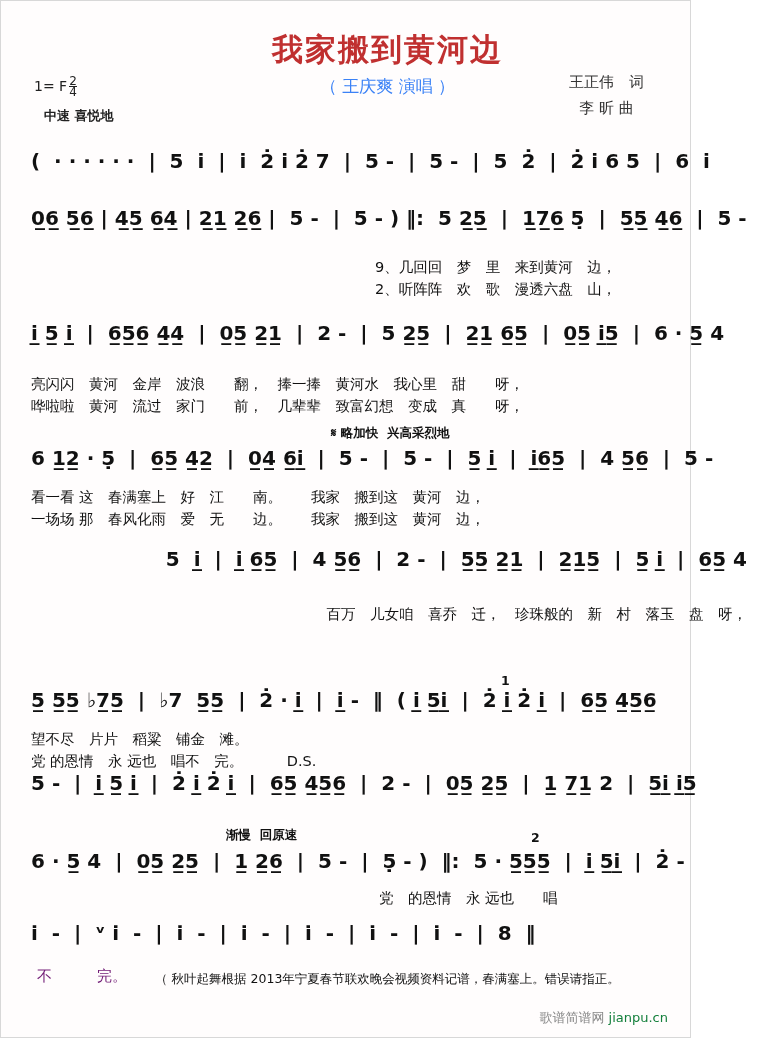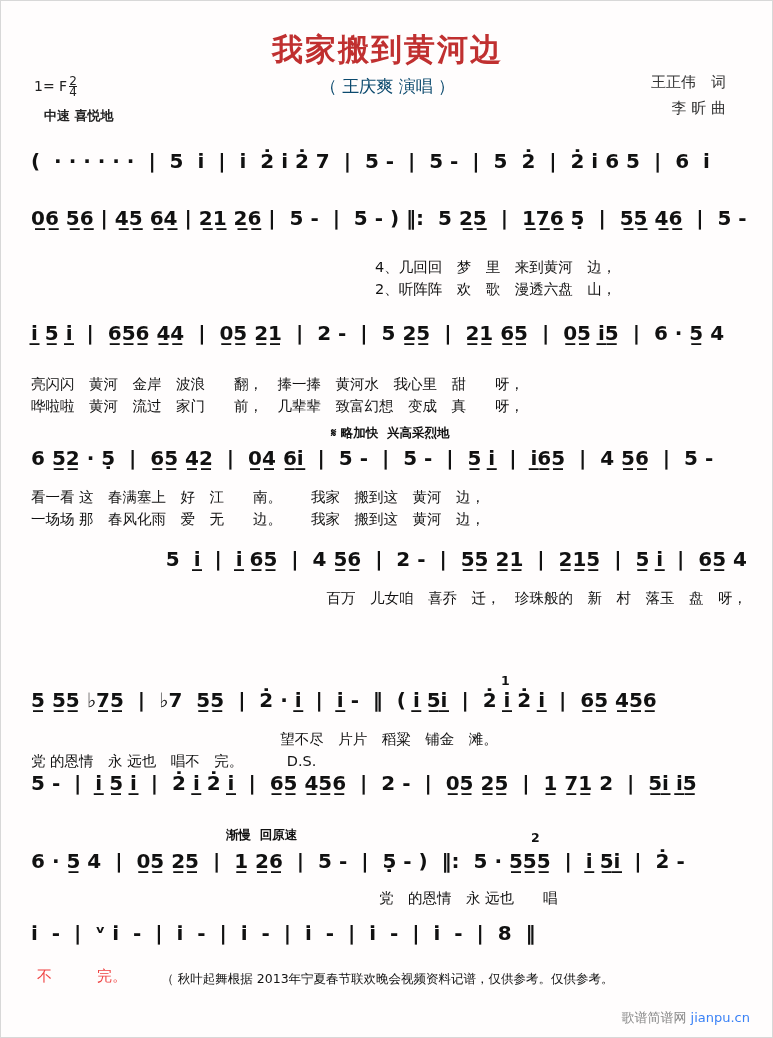--- a/index.html
+++ b/index.html
@@ -5,44 +5,44 @@
   html,body{margin:0;padding:0;}
   body{
     width:773px;height:1038px;
     background:#ffffff;
     font-family:"Liberation Serif", serif;
     position:relative;
     overflow:hidden;
   }
   .sheet{
     position:absolute;
-    left:0;top:0;width:773px;height:1038px;
+    left:0;top:0;width:691px;height:1038px;
     border:1px solid #d8d8d8;
     box-sizing:border-box;
     background:#fffdfd;
   }
   .title{
     position:absolute;top:28px;left:0;width:773px;
     text-align:center;
     font-family:"DejaVu Sans", sans-serif;
     font-weight:bold;
     font-size:31px;
     color:#c03030;
     letter-spacing:2px;
   }
   .subtitle{
     position:absolute;top:74px;left:0;width:773px;
     text-align:center;
     font-size:17px;
-    color:#0c4a6e;
+    color:#3b82f6;
     font-family:"DejaVu Sans", sans-serif;
   }
   .credits{
     position:absolute;top:68px;right:46px;
-    text-align:right;
+    text-align:center;
     font-size:15px;
     color:#333;
     line-height:26px;
     font-family:"DejaVu Sans", sans-serif;
   }
   .keyblock{
     position:absolute;left:33px;top:76px;
     font-size:14px;color:#222;
     font-family:"DejaVu Sans", sans-serif;
   }
@@ -92,29 +92,29 @@
     font-family:"DejaVu Sans", sans-serif;
   }
   .footer{
     position:absolute;left:0;top:968px;width:773px;
     text-align:center;
     font-size:12.5px;color:#111;
     font-family:"DejaVu Sans", sans-serif;
   }
   .footleft{
     position:absolute;left:36px;top:966px;
-    font-size:15px;color:#ef4444;
+    font-size:15px;color:#701a75;
     font-family:"DejaVu Sans", sans-serif;
   }
   .watermark{
     position:absolute;right:22px;bottom:10px;
     font-size:13px;color:#888;
     font-family:"DejaVu Sans", sans-serif;
   }
-  .watermark .red{color:#3b82f6;}
+  .watermark .red{color:#15803d;}
 </style>
 </head>
 <body>
 
 <div class="sheet">
 
   <div class="title">我家搬到黄河边</div>
   <div class="subtitle">（ 王庆爽  演唱 ）</div>
 
   <div class="keyblock">
@@ -126,65 +126,65 @@
     <div>王正伟　词</div>
     <div>李 昕 曲</div>
   </div>
 
   <div class="staff" style="top:148px;">
     <div class="notes">(  · · · · · ·  |  5  i  |  i  2̇ i 2̇ 7  |  5 -  |  5 -  |  5  2̇  |  2̇ i 6 5  |  6  i</div>
   </div>
 
   <div class="staff" style="top:205px;">
     <div class="notes">0̲6̲ 5̲6̲ | 4̲5̲ 6̲4̲ | 2̲1̲ 2̲6̲ |  5 -  |  5 - ) ‖:  5 2̲5̲  |  1̲7̲6̲ 5̣  |  5̲5̲ 4̲6̲  |  5 -</div>
-    <div class="lyric" style="margin-top:22px;margin-left:344px;">4、几回回　梦　里　来到黄河　边，</div>
+    <div class="lyric" style="margin-top:22px;margin-left:344px;">9、几回回　梦　里　来到黄河　边，</div>
     <div class="lyric" style="margin-left:344px;">2、听阵阵　欢　歌　漫透六盘　山，</div>
   </div>
 
   <div class="staff" style="top:320px;">
     <div class="notes">i̲ 5̲ i̲  |  6̲5̲6̲ 4̲4̲  |  0̲5̲ 2̲1̲  |  2 -  |  5 2̲5̲  |  2̲1̲ 6̲5̲  |  0̲5̲ i̲5̲  |  6 · 5̲ 4</div>
     <div class="lyric" style="margin-top:24px;">亮闪闪　黄河　金岸　波浪　　翻，　捧一捧　黄河水　我心里　甜　　呀，</div>
     <div class="lyric">哗啦啦　黄河　流过　家门　　前，　几辈辈　致富幻想　变成　真　　呀，</div>
   </div>
 
   <div class="staff" style="top:424px;">
     <div class="mark" style="margin-left:300px;">𝄋 略加快  兴高采烈地</div>
-    <div class="notes" style="margin-top:4px;">6 5̲2̲ · 5̣  |  6̲5̲ 4̲2̲  |  0̲4̲ 6̲i̲  |  5 -  |  5 -  |  5̲ i̲  |  i̲6̲5̲  |  4 5̲6̲  |  5 -</div>
+    <div class="notes" style="margin-top:4px;">6 1̲2̲ · 5̣  |  6̲5̲ 4̲2̲  |  0̲4̲ 6̲i̲  |  5 -  |  5 -  |  5̲ i̲  |  i̲6̲5̲  |  4 5̲6̲  |  5 -</div>
     <div class="lyric" style="margin-top:12px;">看一看 这　春满塞上　好　江　　南。　　我家　搬到这　黄河　边，</div>
     <div class="lyric">一场场 那　春风化雨　爱　无　　边。　　我家　搬到这　黄河　边，</div>
   </div>
 
   <div class="staff" style="top:546px;text-align:right;">
     <div class="notes">5  i̲  |  i̲ 6̲5̲  |  4 5̲6̲  |  2 -  |  5̲5̲ 2̲1̲  |  2̲1̲5̲  |  5̲ i̲  |  6̲5̲ 4</div>
-    <div class="lyric" style="margin-top:12px;">百万　儿女咱　喜乔　迁，　珍珠般的　新　村　落玉　盘　呀，</div>
+    <div class="lyric" style="margin-top:28px;">百万　儿女咱　喜乔　迁，　珍珠般的　新　村　落玉　盘　呀，</div>
   </div>
 
   <div class="staff" style="top:672px;">
     <div class="mark" style="margin-left:470px;">1</div>
     <div class="notes">5̲ 5̲5̲ ♭7̲5̲  |  ♭7  5̲5̲  |  2̇ · i̲  |  i̲ -  ‖  ( i̲ 5̲i̲  |  2̇ i̲ 2̇ i̲  |  6̲5̲ 4̲5̲6̲</div>
-    <div class="lyric" style="margin-top:12px;text-align:center;">望不尽　片片　稻粱　铺金　滩。</div>
+    <div class="lyric" style="margin-top:12px;">望不尽　片片　稻粱　铺金　滩。</div>
     <div class="lyric">党 的恩情　永 远也　唱不　完。　　　D.S.</div>
   </div>
 
   <div class="staff" style="top:770px;">
     <div class="notes">5 -  |  i̲ 5̲ i̲  |  2̇ i̲ 2̇ i̲  |  6̲5̲ 4̲5̲6̲  |  2 -  |  0̲5̲ 2̲5̲  |  1̲ 7̲1̲ 2  |  5̲i̲ i̲5̲</div>
   </div>
 
   <div class="staff" style="top:826px;">
     <div class="mark" style="margin-left:195px;">渐慢  回原速</div>
     <div class="mark" style="margin-left:500px;margin-top:-14px;">2</div>
     <div class="notes" style="margin-top:4px;">6 · 5̲ 4  |  0̲5̲ 2̲5̲  |  1̲ 2̲6̲  |  5 -  |  5̣ - )  ‖:  5 · 5̲5̲5̲  |  i̲ 5̲i̲  |  2̇ -</div>
     <div class="lyric" style="margin-top:10px;">　　　　　　　　　　　　　　　　　　　　　　　　党　的恩情　永 远也　　唱</div>
   </div>
 
   <div class="staff" style="top:920px;">
     <div class="notes">i̇  -  |  ᵛ i̇  -  |  i̇  -  |  i̇  -  |  i̇  -  |  i̇  -  |  i̇  -  |  8  ‖</div>
   </div>
 
   <div class="footleft">不　　　完。</div>
-  <div class="footer" style="top:970px;">（ 秋叶起舞根据 2013年宁夏春节联欢晚会视频资料记谱，仅供参考。仅供参考。</div>
+  <div class="footer" style="top:970px;">（ 秋叶起舞根据 2013年宁夏春节联欢晚会视频资料记谱，春满塞上。错误请指正。</div>
 
   <div class="watermark">
     <span>歌谱简谱网</span>
     <span class="red">jianpu.cn</span>
   </div>
 
 </div>
 
 </body></html>

